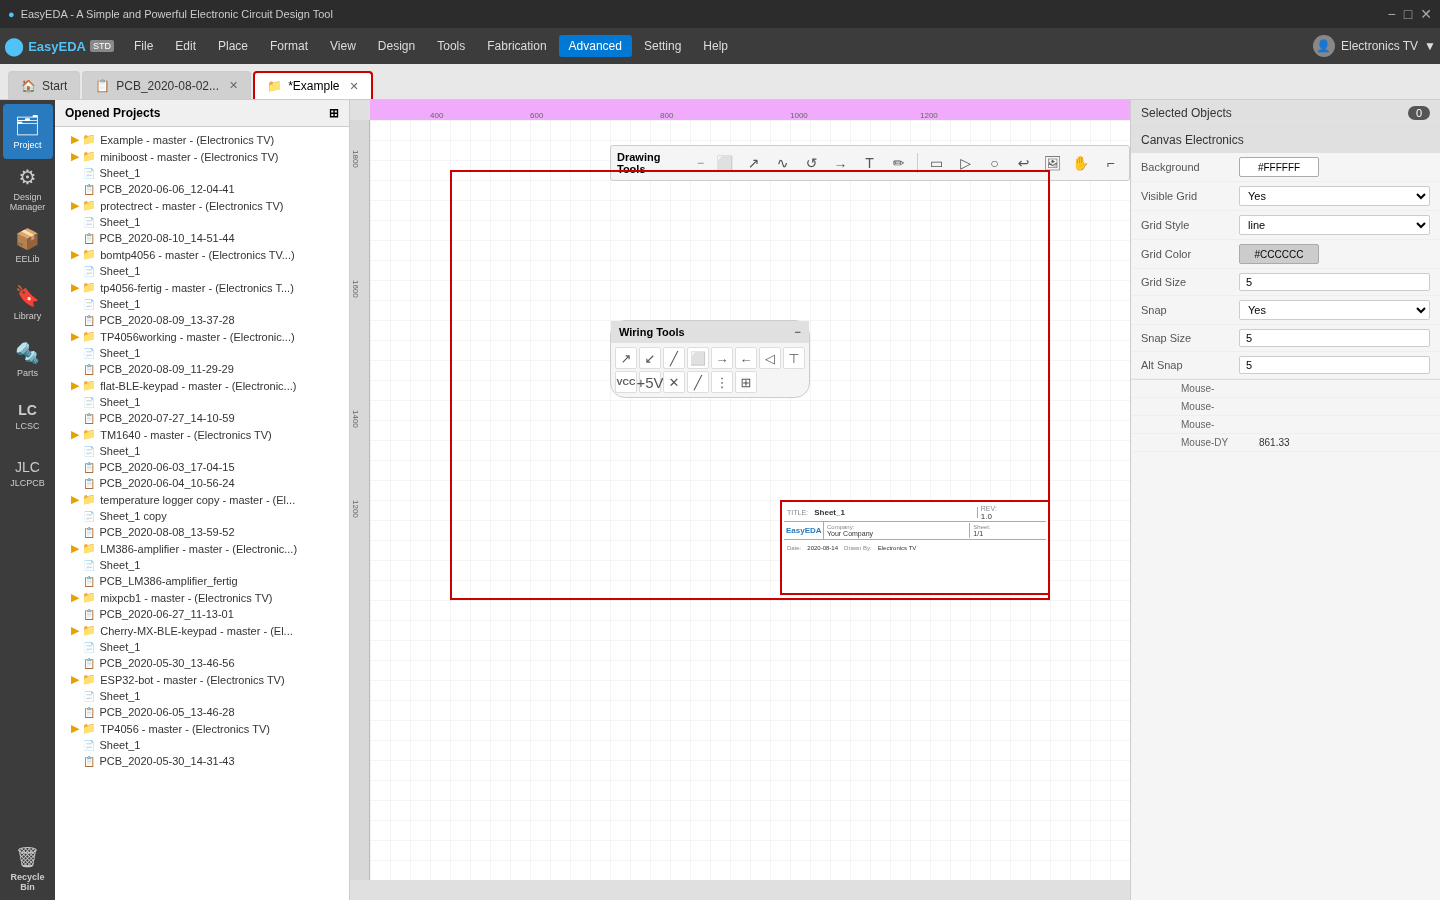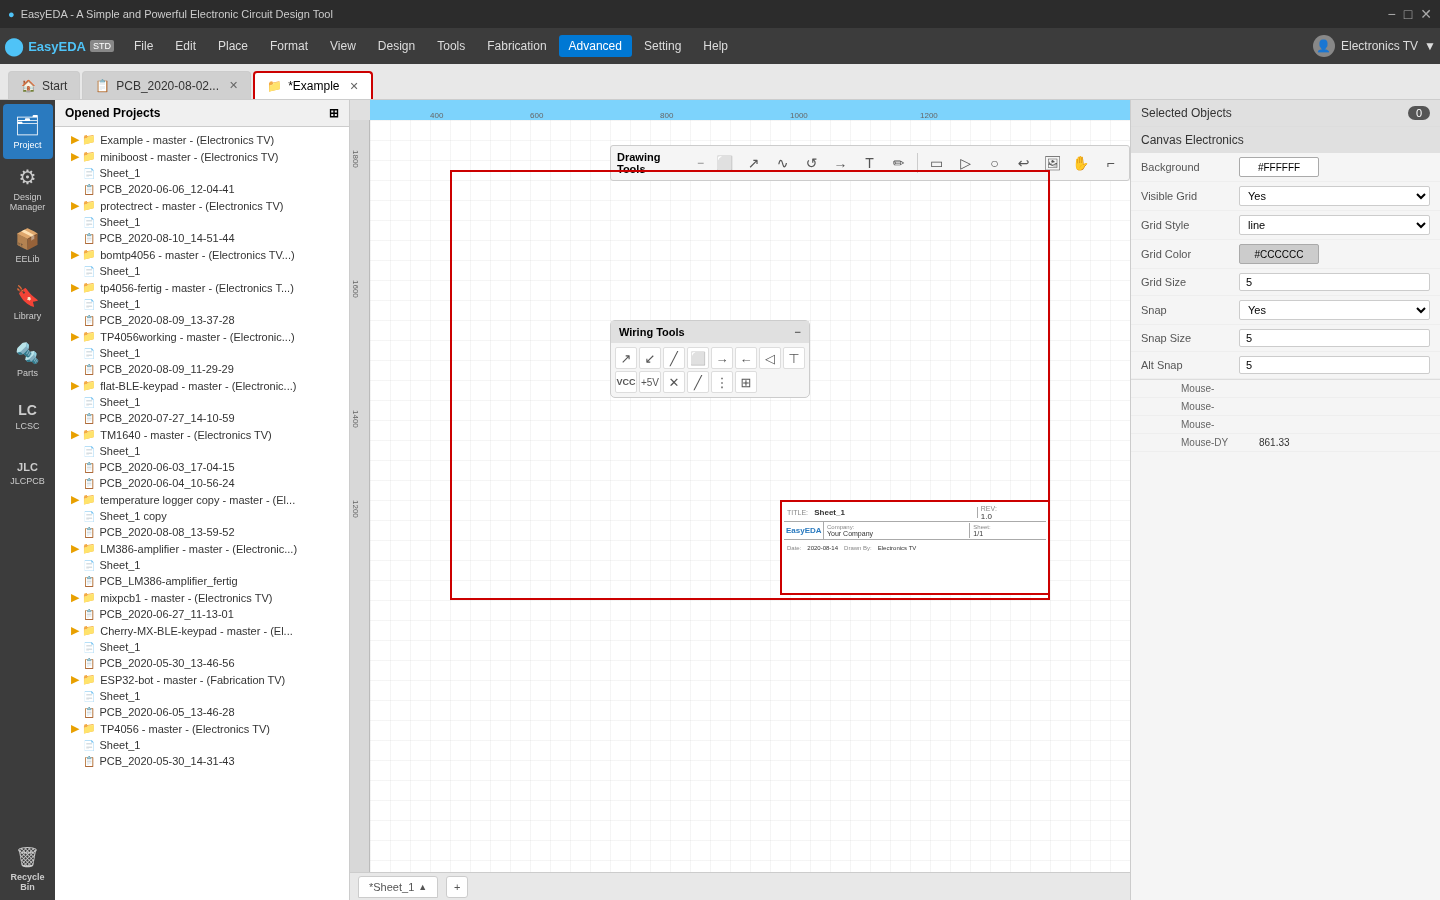--- a/index.html
+++ b/index.html
@@ -152,21 +152,21 @@
     #canvas-area {
       flex: 1;
       background: #e0e0e0;
       position: relative;
       overflow: hidden;
     }
     #ruler-top {
       position: absolute;
       top: 0; left: 20px; right: 0;
       height: 32px;
-      background: #7dd3fc;
+      background: #f0abfc;
       border-bottom: 1px solid #bbb;
       display: flex;
       align-items: center;
       font-size: 9px;
       color: #666;
       overflow: hidden;
     }
     #ruler-left {
       position: absolute;
       top: 20px; left: 0; bottom: 20px;
@@ -326,21 +326,21 @@
       margin-left: 4px;
     }
 
     
     #wiring-tools {
       position: absolute;
       top: 220px;
       right: 320px;
       background: #f5f5f5;
       border: 1px solid #ccc;
-      border-radius: 5px;
+      border-radius: 15px;
       width: 200px;
       z-index: 10;
     }
     .wt-header {
       background: #e0e0e0;
       padding: 5px 8px;
       font-size: 11px;
       font-weight: 600;
       display: flex;
       align-items: center;
@@ -459,21 +459,21 @@
     </div>
     <div class="sidebar-btn">
       <span class="icon">🔩</span>
       <span>Parts</span>
     </div>
     <div class="sidebar-btn">
       <span style="font-size:14px;font-weight:bold;color:#ccc;">LC</span>
       <span>LCSC</span>
     </div>
     <div class="sidebar-btn">
-      <span style="font-size:11px;font-weight:bold;color:#ccc;">JLC</span>
+      <span style="font-size:14px;font-weight:normal;color:#ccc;">JLC</span>
       <span>JLCPCB</span>
     </div>
     <div style="flex:1;"></div>
     <div class="sidebar-btn">
       <span class="icon">🗑</span>
       <span style="font-size:9px;text-align:center;color:#ccc;font-weight:bold;">Recycle Bin</span>
     </div>
   </div>
 
   <div id="projects-panel">
@@ -610,21 +610,21 @@
         <div class="tree-item tree-indent-2">
           <span style="color:#4caf50;font-size:10px;">📄</span>
           <span style="overflow:hidden;text-overflow:ellipsis;">Sheet_1</span>
         </div>
         <div class="tree-item tree-indent-2">
           <span style="color:#2a7abf;font-size:10px;">📋</span>
           <span style="overflow:hidden;text-overflow:ellipsis;">PCB_2020-05-30_13-46-56</span>
         </div>
         <div class="tree-item tree-indent-1">
           <span style="color:#e8a000;">▶ 📁</span>
-          <span style="overflow:hidden;text-overflow:ellipsis;">ESP32-bot - master - (Fabrication TV)</span>
+          <span style="overflow:hidden;text-overflow:ellipsis;">ESP32-bot - master - (Electronics TV)</span>
         </div>
         <div class="tree-item tree-indent-2">
           <span style="color:#4caf50;font-size:10px;">📄</span>
           <span style="overflow:hidden;text-overflow:ellipsis;">Sheet_1</span>
         </div>
         <div class="tree-item tree-indent-2">
           <span style="color:#2a7abf;font-size:10px;">📋</span>
           <span style="overflow:hidden;text-overflow:ellipsis;">PCB_2020-06-05_13-46-28</span>
         </div>
         <div class="tree-item tree-indent-1">
@@ -729,37 +729,28 @@
       <div class="wt-grid">
         <div class="wt-btn">↗</div>
         <div class="wt-btn">↙</div>
         <div class="wt-btn">╱</div>
         <div class="wt-btn">⬜</div>
         <div class="wt-btn">→</div>
         <div class="wt-btn">←</div>
         <div class="wt-btn">◁</div>
         <div class="wt-btn">⊤</div>
         <div class="wt-btn" style="font-size:9px;font-weight:bold;">VCC</div>
-        <div class="wt-btn" style="font-size:10px;">+5V</div>
+        <div class="wt-btn" style="font-size:15px;">+5V</div>
         <div class="wt-btn">✕</div>
         <div class="wt-btn">╱</div>
         <div class="wt-btn">⋮</div>
         <div class="wt-btn">⊞</div>
       </div>
     </div>
 
-    <div id="bottombar">
-      <div class="sheet-tab">
-        <span>*Sheet_1</span>
-        <span class="sheet-arrow">▲</span>
-      </div>
-      <div class="add-sheet">
-        <span>+</span>
-      </div>
-    </div>
   </div>
 
   <div id="right-panel">
 
     <div class="panel-section">
       <div class="panel-header">
         <span>Selected Objects</span>
         <span class="selected-count">0</span>
       </div>
     </div>

